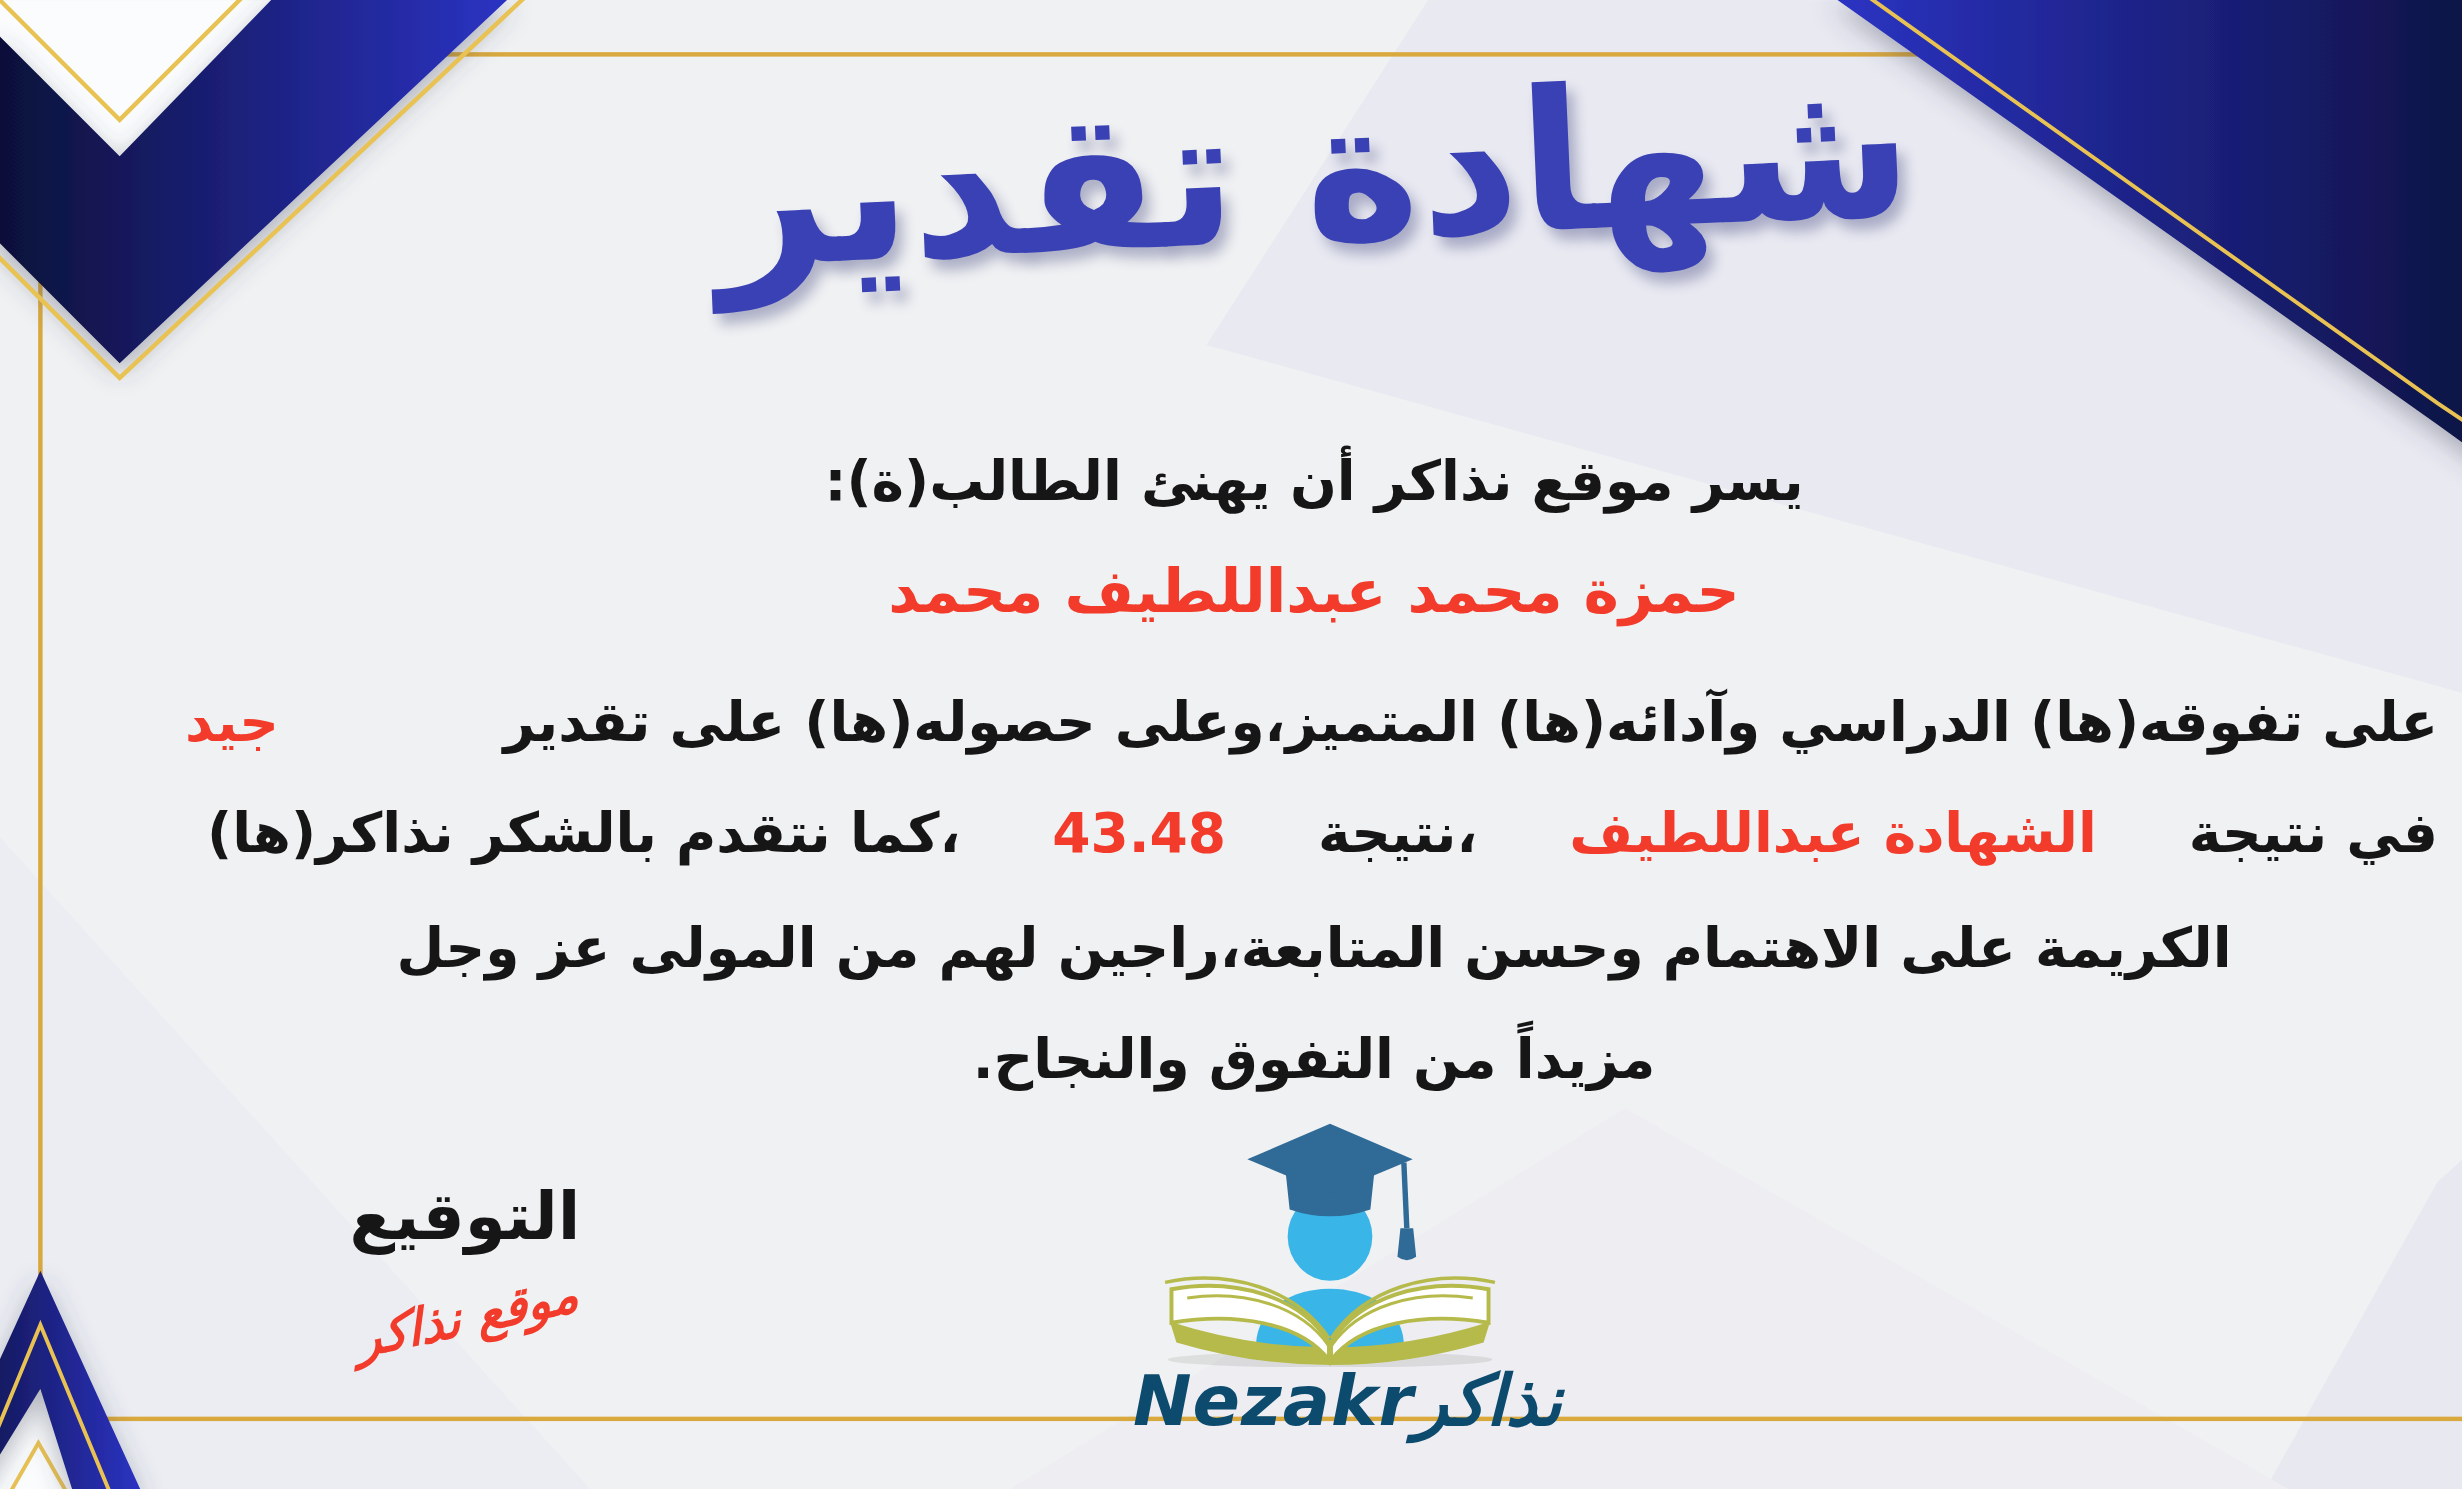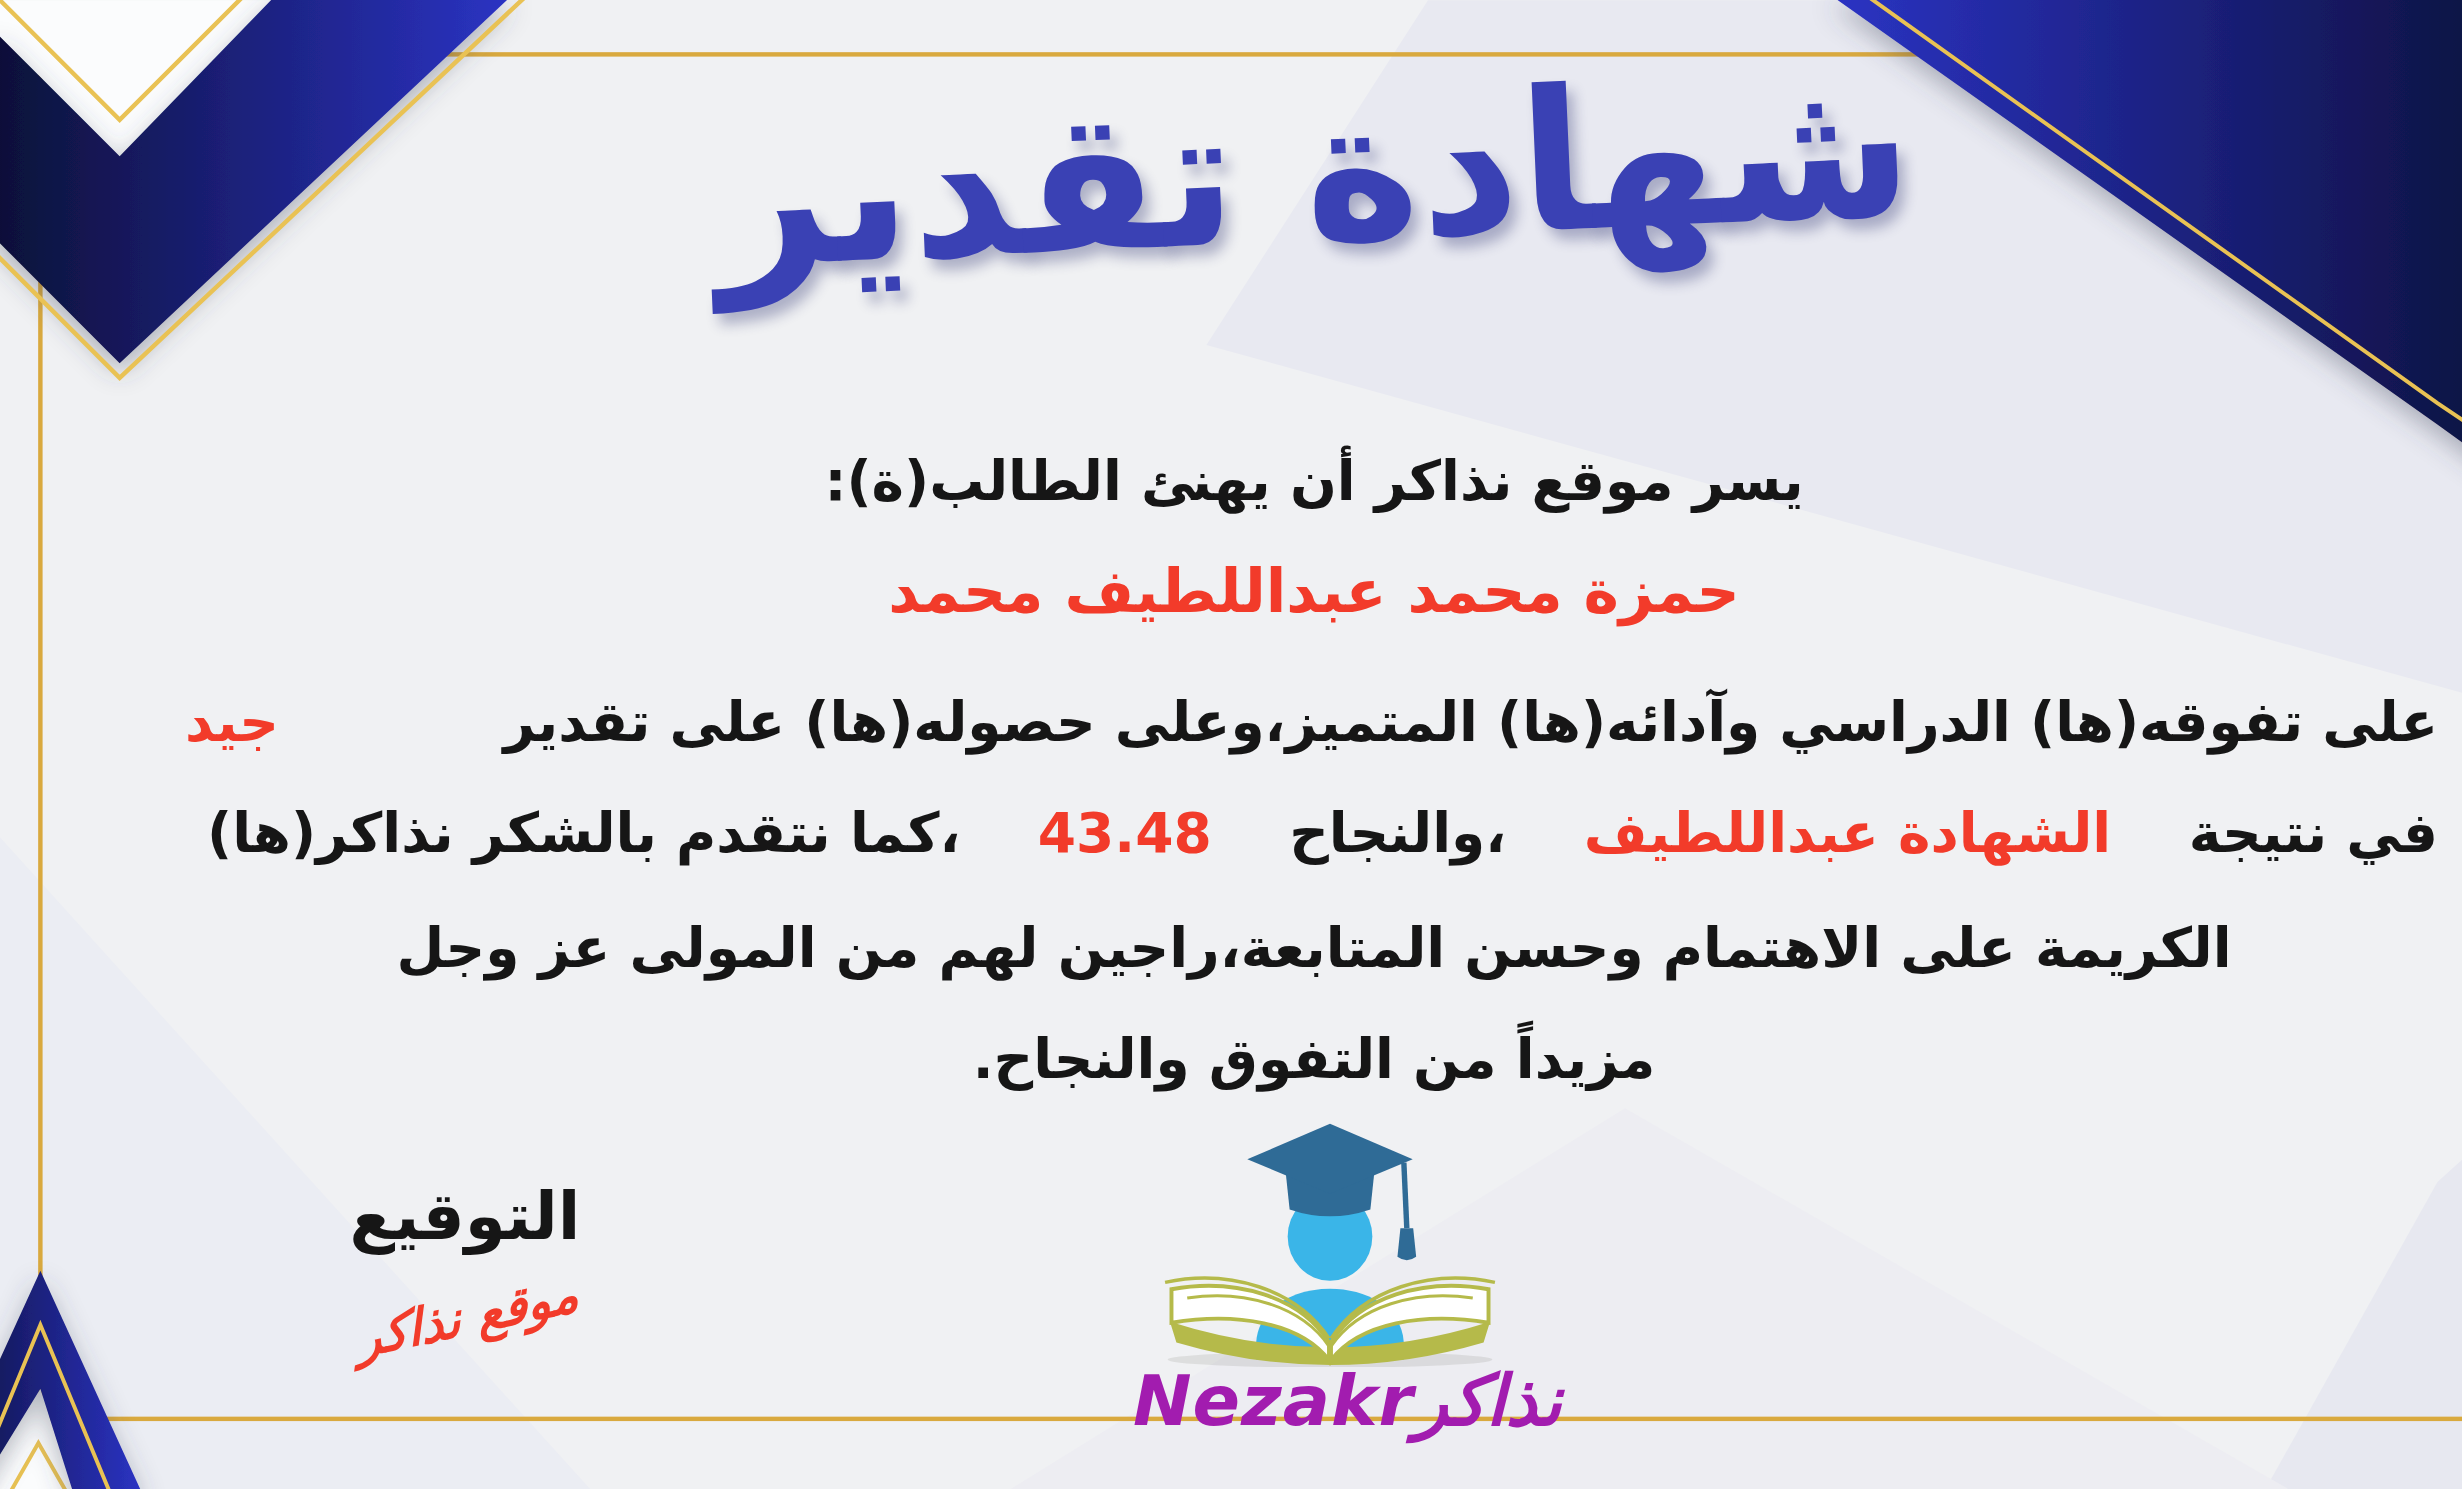--- a/index.html
+++ b/index.html
@@ -27,21 +27,21 @@
   .sig-label{left:342px;width:246px;top:1178px;text-align:center;font-size:66px;}
   .sig-script{
     left:295px;width:345px;top:1288px;text-align:center;font-size:50px;
     color:#f23b2a;font-style:italic;font-weight:bold;
     transform:rotate(-12deg) skewX(-6deg);
   }
   .logo{position:absolute;left:1133px;top:1111px;width:394px;text-align:center;}
   .logo svg{display:block;margin:0 auto;}
   .logo-text{
     margin-top:-6.9px;font-size:70px;font-weight:bold;font-style:italic;
-    color:#a21caf;direction:ltr;white-space:nowrap;letter-spacing:1px;
+    color:#0c4a6e;direction:ltr;white-space:nowrap;letter-spacing:1px;
   }
 </style>
 </head>
 <body>
 
 <div class="stage">
 
   <svg class="deco" viewBox="0 0 5337 3025" aria-hidden="true">
     <defs>
       <linearGradient id="blueLR" x1="0" y1="0" x2="1" y2="0">
@@ -107,21 +107,21 @@
   <div class="txt center name red">حمزة محمد عبداللطيف محمد</div>
 
   <div class="txt line jline l3">
     <span>على تفوقه(ها) الدراسي وآدائه(ها) المتميز،وعلى حصوله(ها) على تقدير</span>
     <span class="red">جيد</span>
   </div>
 
   <div class="txt line jline l4">
     <span>في نتيجة</span>
     <span class="red">الشهادة عبداللطيف</span>
-    <span>،والنجاح</span>
+    <span>،نتيجة</span>
     <span class="red">43.48</span>
     <span>،كما نتقدم بالشكر نذاكر(ها)</span>
   </div>
 
   <div class="txt center line l5">الكريمة على الاهتمام وحسن المتابعة،راجين لهم من المولى عز وجل</div>
   <div class="txt center line l6">مزيداً من التفوق والنجاح.</div>
 
   <div class="txt sig-label">التوقيع</div>
   <div class="txt sig-script">موقع نذاكر</div>
 

